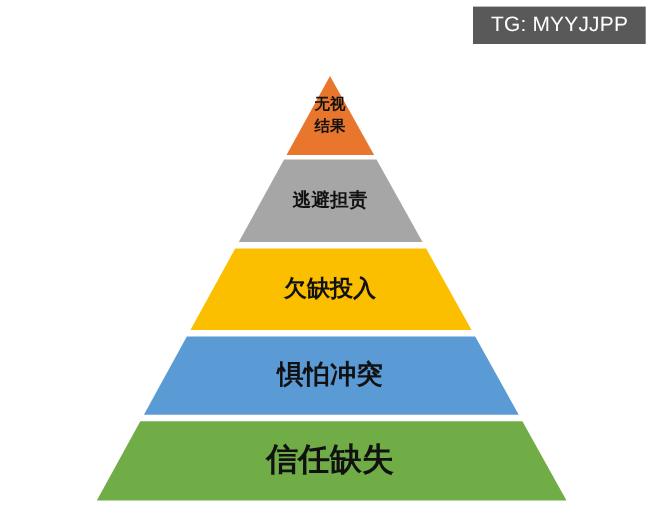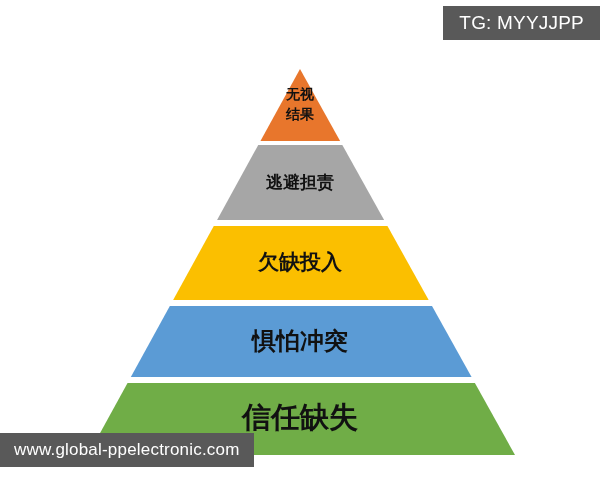--- a/index.html
+++ b/index.html
@@ -53,21 +53,21 @@
     position: absolute;
     background: #595959;
     color: #ffffff;
     font-family: "Liberation Sans", "DejaVu Sans", sans-serif;
     display: flex;
     align-items: center;
     box-sizing: border-box;
     letter-spacing: 0.2px;
   }
   #watermark-tag {
-    right: 0px;
+    right: 13px;
     top: 6px;
     height: 34px;
     padding: 0 16px;
     font-size: 19px;
   }
   #watermark-site {
     left: 0px;
     bottom: 13px;
     height: 34px;
     padding: 0 14px;
@@ -95,17 +95,14 @@
           <text class="tier-label t3" x="300" y="320.5"><tspan x="300">惧怕冲突</tspan></text>
           <text class="tier-label t4" x="300" y="398"><tspan x="300">信任缺失</tspan></text>
         </g>
     </svg>
   </div>
 
   <div class="watermark" id="watermark-tag">
     <span>TG: MYYJJPP</span>
   </div>
 
-  <div class="watermark" id="watermark-site">
-    <span>www.global-ppelectronic.com</span>
-  </div>
 
 </div>
 
 </body></html>

